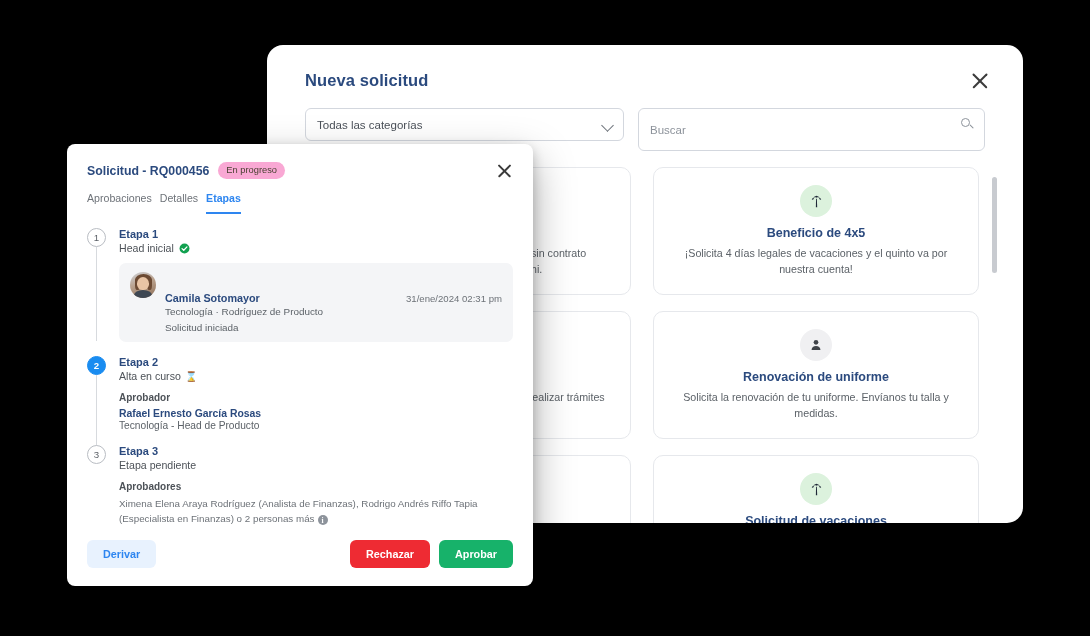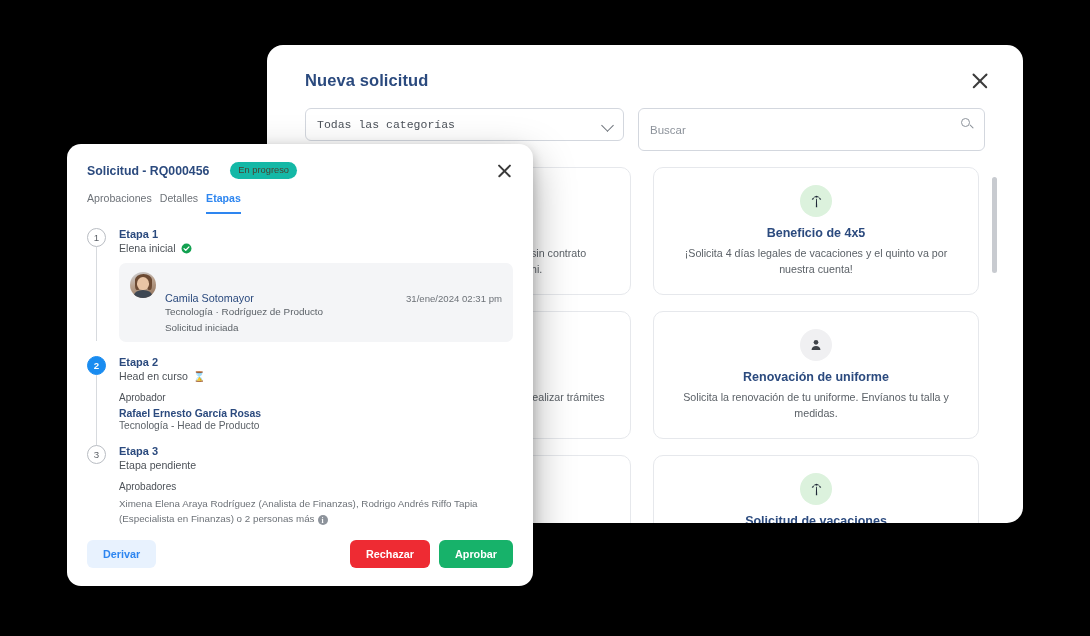--- a/index.html
+++ b/index.html
@@ -41,21 +41,21 @@
   .bp-close:after  { transform: rotate(-45deg); }
 
   .bp-controls {
     display: flex; gap: 14px;
     padding: 16px 38px 0 38px;
   }
   .select-box {
     position: relative; width: 320px; height: 33px;
     border: 1px solid #d3d7de; border-radius: 6px;
     display: flex; align-items: center; padding: 0 11px;
-    font-size: 11.5px; color: #4b5159; background: #fff; cursor: pointer; font-family: Liberation Mono, monospace;
+    font-size: 11.5px; color: #4b5159; background: #fff; cursor: pointer;
   }
   .select-chevron {
     position: absolute; right: 11px; top: 12px;
     width: 9px; height: 9px;
     border-right: 1.4px solid #6b7179; border-bottom: 1.4px solid #6b7179;
     transform: rotate(45deg);
   }
   .search-box {
     position: relative; width: 348px; height: 43px;
     border: 1px solid #d3d7de; border-radius: 6px;
@@ -117,33 +117,33 @@
     position: absolute; right: 2px; top: 6px; width: 5px; height: 96px;
     background: #c8cbd0; border-radius: 3px; cursor: pointer;
   }
 
   
   .front-panel {
     position: absolute;
     left: 67px; top: 144px;
     width: 466px; height: 442px;
     background: #ffffff;
-    border-radius: 14px;
+    border-radius: 8px;
     box-shadow: 0 16px 40px rgba(0,0,0,0.34), 0 4px 12px rgba(0,0,0,0.20);
     overflow: hidden;
     display: flex; flex-direction: column;
   }
   .fp-head { padding: 18px 20px 0 20px; }
   .fp-title-row { display: flex; align-items: center; }
   .fp-title {
     font-size: 12.3px; font-weight: 700; color: #2b4a7e;
   }
   .fp-badge {
-    margin-left: 21px;
-    background: #14b8a6; color: #4a4132;
+    margin-left: 9px;
+    background: #f9a8d4; color: #4a4132;
     font-size: 9.3px; border-radius: 10px; padding: 3px 8px 3.5px;
   }
   .fp-close {
     margin-left: auto; width: 17px; height: 17px; position: relative; cursor: pointer;
   }
   .fp-close:before, .fp-close:after {
     content: ""; position: absolute; left: 0; top: 7.5px;
     width: 17px; height: 1.7px; background: #3b3b3b; border-radius: 1px;
   }
   .fp-close:before { transform: rotate(45deg); }
@@ -202,26 +202,26 @@
     background: #6c4a33; border-radius: 50% 50% 30% 30%;
   }
   .avatar .hairL { position: absolute; left: 4.5px; top: 6px; width: 5px; height: 12px; background:#6c4a33; border-radius: 40%; }
   .avatar .hairR { position: absolute; right: 4.5px; top: 6px; width: 5px; height: 12px; background:#6c4a33; border-radius: 40%; }
   .avatar .body {
     position: absolute; left: 4px; bottom: -3px; width: 18px; height: 11px;
     background: #3e4753; border-radius: 50% 50% 0 0;
   }
   .pc-main { flex: 1; min-width: 0; }
   .pc-top { display: flex; align-items: baseline; }
-  .pc-name { font-size: 10.8px; font-weight: 400; color: #2b4a7e; }
+  .pc-name { font-size: 10.8px; font-weight: 700; color: #2b4a7e; }
   .pc-date { margin-left: auto; font-size: 9.6px; color: #6d7278; white-space: nowrap; margin-top: 21px; }
   .pc-role { font-size: 9.9px; color: #5c6268; margin-top: 2px; }
   .pc-note { font-size: 9.9px; color: #5c6268; margin-top: 5px; }
 
-  .appr-label { font-size: 10px; font-weight: 400; color: #4d5258; margin-top: 10px; }
+  .appr-label { font-size: 10px; font-weight: 700; color: #4d5258; margin-top: 10px; }
   .appr-name { font-size: 10.4px; font-weight: 700; color: #2b4a7e; margin-top: 5px; }
   .appr-role { font-size: 10.2px; color: #5c6268; margin-top: 1px; }
   .appr-list { font-size: 9.8px; color: #6d7278; margin-top: 5px; line-height: 1.5; }
   .info-dot {
     display: inline-flex; align-items: center; justify-content: center;
     width: 10px; height: 10px; border-radius: 50%;
     background: #8d939b; color: #fff; font-size: 7.5px; font-weight: 700;
     vertical-align: -1px; margin-left: 3px; cursor: pointer;
     font-family: "Liberation Serif", serif;
   }
@@ -362,21 +362,21 @@
     <div class="fp-body">
 
       <div class="stage-row">
         <div class="stage-gutter">
           <div class="stage-num idle">1</div>
           <div class="stage-line" style="height:94px"></div>
         </div>
         <div class="stage-content">
           <div class="stage-name">Etapa 1</div>
           <div class="stage-state">
-            <span>Elena inicial</span>
+            <span>Head inicial</span>
             <svg class="check-ico" viewBox="0 0 16 16">
               <circle cx="8" cy="8" r="7.2" fill="#12a150"></circle>
               <path d="M4.4 8.2 L6.9 10.6 L11.6 5.6" fill="none" stroke="#fff" stroke-width="1.8" stroke-linecap="round" stroke-linejoin="round"></path>
             </svg>
           </div>
 
           <div class="person-card">
             <div class="avatar">
               <div class="hair"></div>
                 <div class="hairL"></div>
@@ -397,21 +397,21 @@
       </div>
 
       <div class="stage-row">
         <div class="stage-gutter">
           <div class="stage-num active">2</div>
           <div class="stage-line" style="height:72px"></div>
         </div>
         <div class="stage-content">
           <div class="stage-name">Etapa 2</div>
           <div class="stage-state">
-            <span>Head en curso</span>
+            <span>Alta en curso</span>
             <span class="hour-ico">⌛</span>
           </div>
           <div class="appr-label">Aprobador</div>
           <div class="appr-name">Rafael Ernesto García Rosas</div>
           <div class="appr-role">Tecnología  -  Head de Producto</div>
         </div>
       </div>
 
       <div class="stage-row">
         <div class="stage-gutter">

